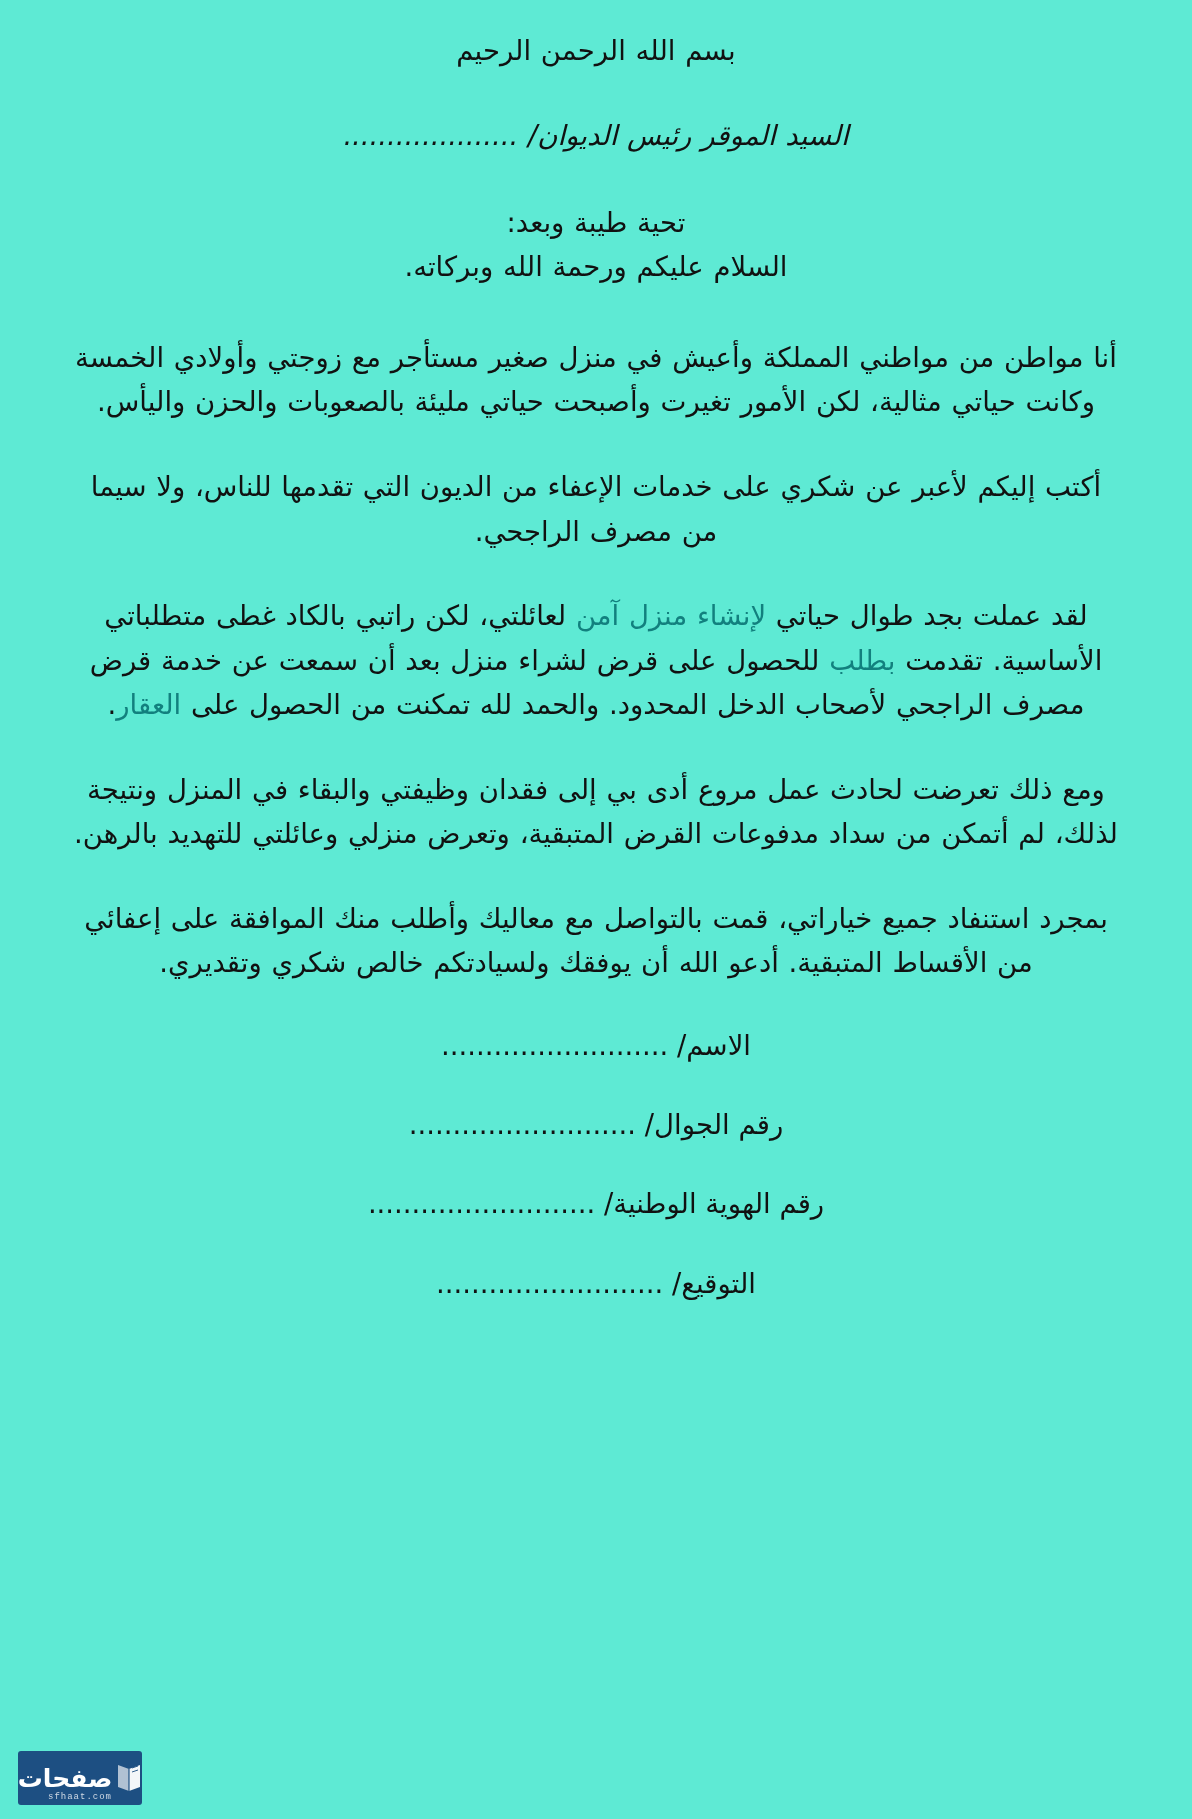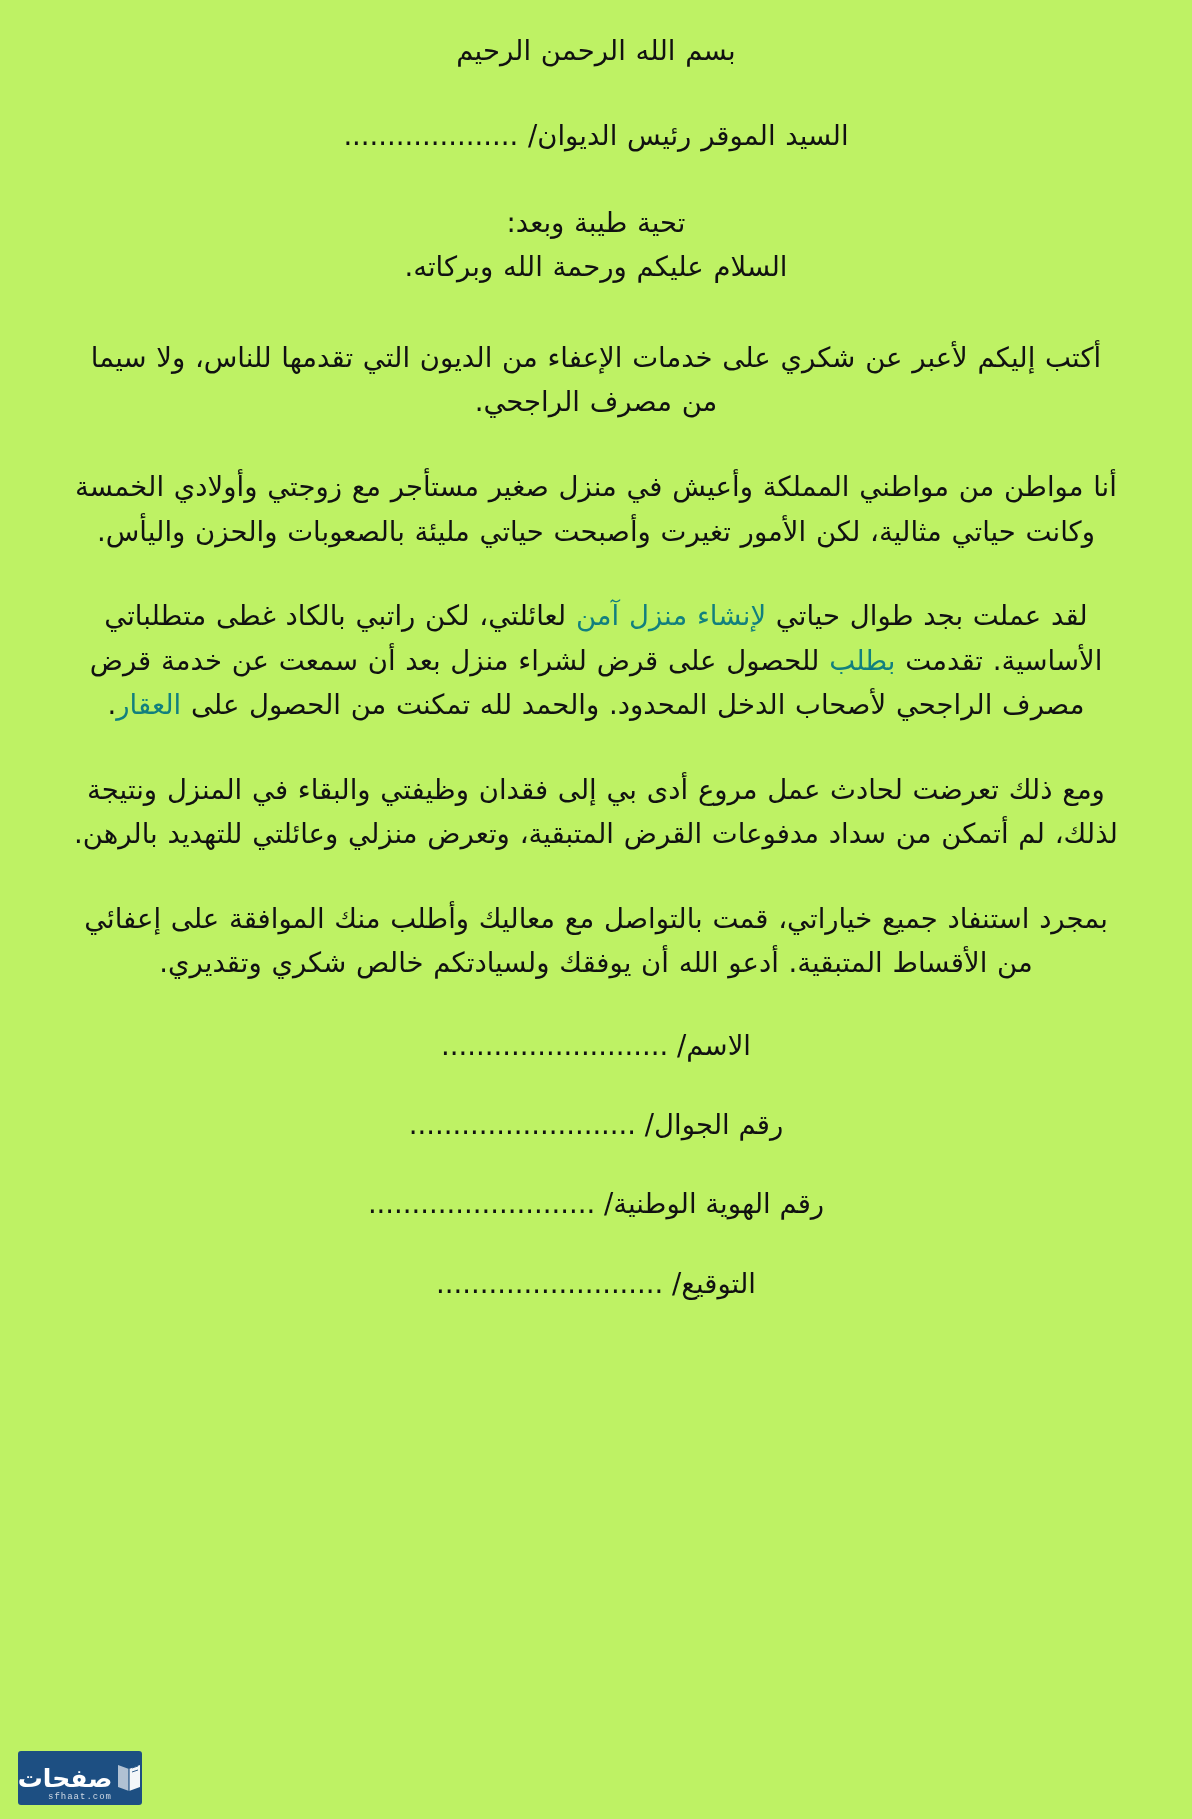--- a/index.html
+++ b/index.html
@@ -10,21 +10,21 @@
 
   body {
     font-family: "DejaVu Sans", "Liberation Sans", sans-serif;
   }
 
   .page {
     position: relative;
     width: 1192px;
     height: 1819px;
     margin: 0 auto;
-    background: #bef264;
+    background: #5eead4;
     overflow: hidden;
     box-sizing: border-box;
     padding: 14px 28px 0 28px;
     direction: rtl;
   }
 
   .doc-body {
     direction: rtl;
     text-align: center;
     color: #1a1a1a;
@@ -43,20 +43,21 @@
 
   .basmala {
     font-size: 27.5px;
     line-height: 1.5;
     margin-top: 16px;
     margin-bottom: 42px;
   }
 
   .salutation-line {
     margin-bottom: 42px;
+    font-style: italic;
   }
 
   .greet-line {
   }
 
   .peace-line {
     margin-bottom: 46px;
   }
 
   .subject-line {
@@ -160,23 +161,23 @@
 
     <p class="para basmala">بسم الله الرحمن الرحيم</p>
 
     <p class="para salutation-line">السيد الموقر رئيس الديوان/ ....................</p>
 
     <p class="para greet-line">تحية طيبة وبعد:</p>
 
     <p class="para peace-line">السلام عليكم ورحمة الله وبركاته.</p>
 
 
+    <p class="para block-para wide">أنا مواطن من مواطني المملكة وأعيش في منزل صغير مستأجر مع زوجتي وأولادي الخمسة وكانت حياتي مثالية، لكن الأمور تغيرت وأصبحت حياتي مليئة بالصعوبات والحزن واليأس.</p>
+
     <p class="para block-para narrow">أكتب إليكم لأعبر عن شكري على خدمات الإعفاء من الديون التي تقدمها للناس، ولا سيما من مصرف الراجحي.</p>
-
-    <p class="para block-para wide">أنا مواطن من مواطني المملكة وأعيش في منزل صغير مستأجر مع زوجتي وأولادي الخمسة وكانت حياتي مثالية، لكن الأمور تغيرت وأصبحت حياتي مليئة بالصعوبات والحزن واليأس.</p>
 
     <p class="para block-para"><span>لقد عملت بجد طوال حياتي </span><span class="link-text">لإنشاء منزل آمن</span><span> لعائلتي، لكن راتبي بالكاد غطى متطلباتي الأساسية. تقدمت </span><span class="link-text">بطلب</span><span> للحصول على قرض لشراء منزل بعد أن سمعت عن خدمة قرض مصرف الراجحي لأصحاب الدخل المحدود. والحمد لله تمكنت من الحصول على </span><span class="link-text">العقار</span><span>.</span></p>
 
     <p class="para block-para wide">ومع ذلك تعرضت لحادث عمل مروع أدى بي إلى فقدان وظيفتي والبقاء في المنزل ونتيجة لذلك، لم أتمكن من سداد مدفوعات القرض المتبقية، وتعرض منزلي وعائلتي للتهديد بالرهن.</p>
 
     <p class="para block-para wide">بمجرد استنفاد جميع خياراتي، قمت بالتواصل مع معاليك وأطلب منك الموافقة على إعفائي من الأقساط المتبقية. أدعو الله أن يوفقك ولسيادتكم خالص شكري وتقديري.</p>
 
     <div class="sig-block">
       <div class="sig-line">الاسم/ ..........................</div>
       <div class="sig-line">رقم الجوال/ ..........................</div>

